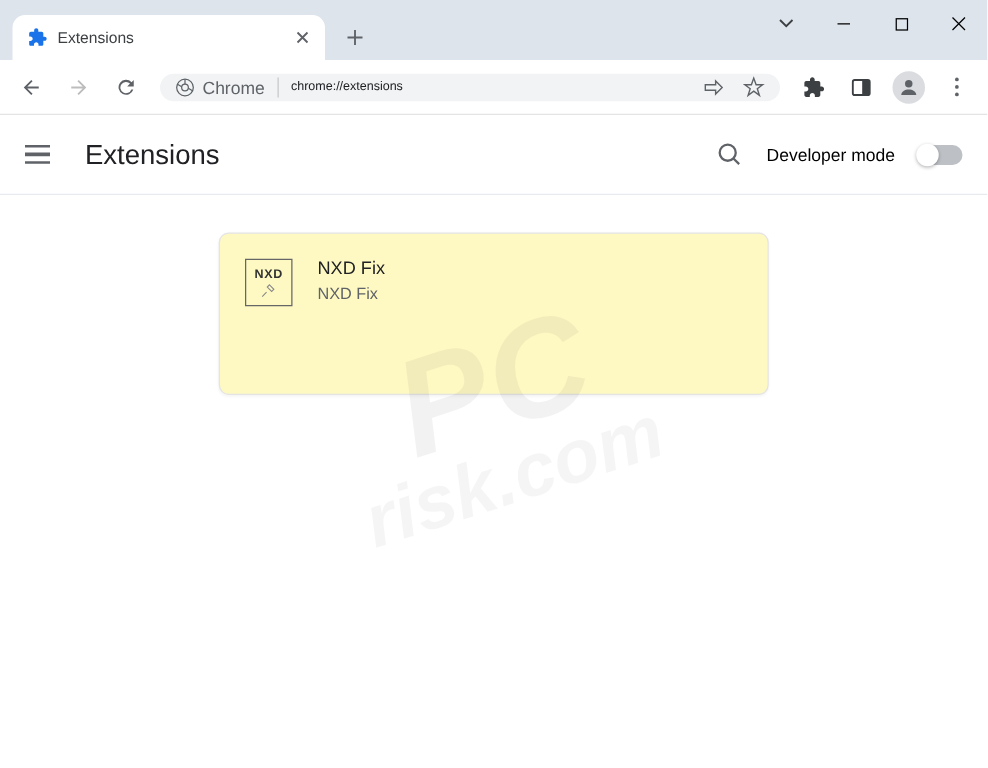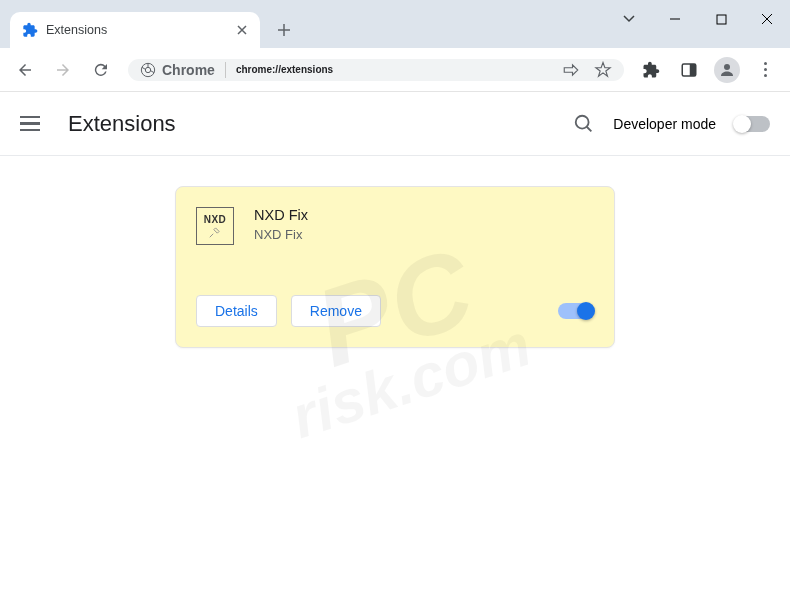--- a/index.html
+++ b/index.html
@@ -13,21 +13,21 @@
 .tab-close { width: 16px; height: 16px; display:flex; align-items:center; justify-content:center; color:#5f6368; cursor:pointer; border-radius:50%; }
 .newtab { width: 28px; height: 28px; display:flex; align-items:center; justify-content:center; margin-left: 10px; margin-bottom:4px; color:#5f6368; cursor:pointer; border-radius:50%; }
 .win-controls { margin-left:auto; display:flex; height:48px; align-items:flex-start; }
 .win-btn { width:46px; height:38px; display:flex; align-items:center; justify-content:center; color:#000; cursor:pointer; }
 .win-caret { width:46px; height:38px; display:flex; align-items:center; justify-content:center; color:#5f6368; }
 
 
 .toolbar { height: 44px; background:#fff; display:flex; align-items:center; padding: 0 8px; border-bottom:1px solid #e4e4e4; gap:4px;}
 .nav-btn { width:34px; height:34px; display:flex; align-items:center; justify-content:center; color:#5f6368; border-radius:50%; }
 .nav-btn.disabled { color:#bdbdbd; }
-.omnibox { flex:1; height:22px; background:#f1f3f4; border-radius:16px; display:flex; align-items:center; padding:0 12px; margin:0 6px; gap:10px;font-weight:bold; }
+.omnibox { flex:1; height:22px; background:#f1f3f4; border-radius:16px; display:flex; align-items:center; padding:0 12px; margin:0 6px; gap:10px; }
 .omni-chrome-label { color:#5f6368; font-size:14px; border-right:1px solid #c7c7c7; padding-right:10px; display:flex; align-items:center; gap:6px;}
 .omni-url { color:#202124; font-size:10px; }
 .omni-right { margin-left:auto; display:flex; align-items:center; gap:14px; color:#5f6368;}
 .toolbar-icon { width:34px; height:34px; display:flex; align-items:center; justify-content:center; color:#5f6368; border-radius:50%; cursor:pointer;}
 .avatar { width:26px; height:26px; border-radius:50%; background:#dadce0; display:flex; align-items:center; justify-content:center;}
 .menu-dots { display:flex; flex-direction:column; gap:3px;}
 .menu-dots span{ width:3px; height:3px; background:#5f6368; border-radius:50%;}
 
 
 .page-header { height:64px; display:flex; align-items:center; padding:0 20px; border-bottom:1px solid #e8eaed;}
@@ -187,22 +187,17 @@
         <div class="ext-icon-label">NXD</div>
         <svg width="14" height="14" viewBox="0 0 24 24">
             <path d="M3 21l6-6m4-10l6 6-3 3-6-6 3-3z" stroke="#888" stroke-width="1.5" fill="none"></path>
           </svg>
       </div>
       <div>
         <div class="ext-name">NXD Fix</div>
         <div class="ext-desc">NXD Fix</div>
       </div>
     </div>
-    <div class="card-bottom">
-      <button class="outline-btn">Details</button>
-      <button class="outline-btn">Remove</button>
-      <div class="toggle-on"></div>
-    </div>
   </div>
 </div>
 
 <div class="watermark">PC</div>
 <div class="watermark-sub">risk.com</div>
 
 </body></html>

